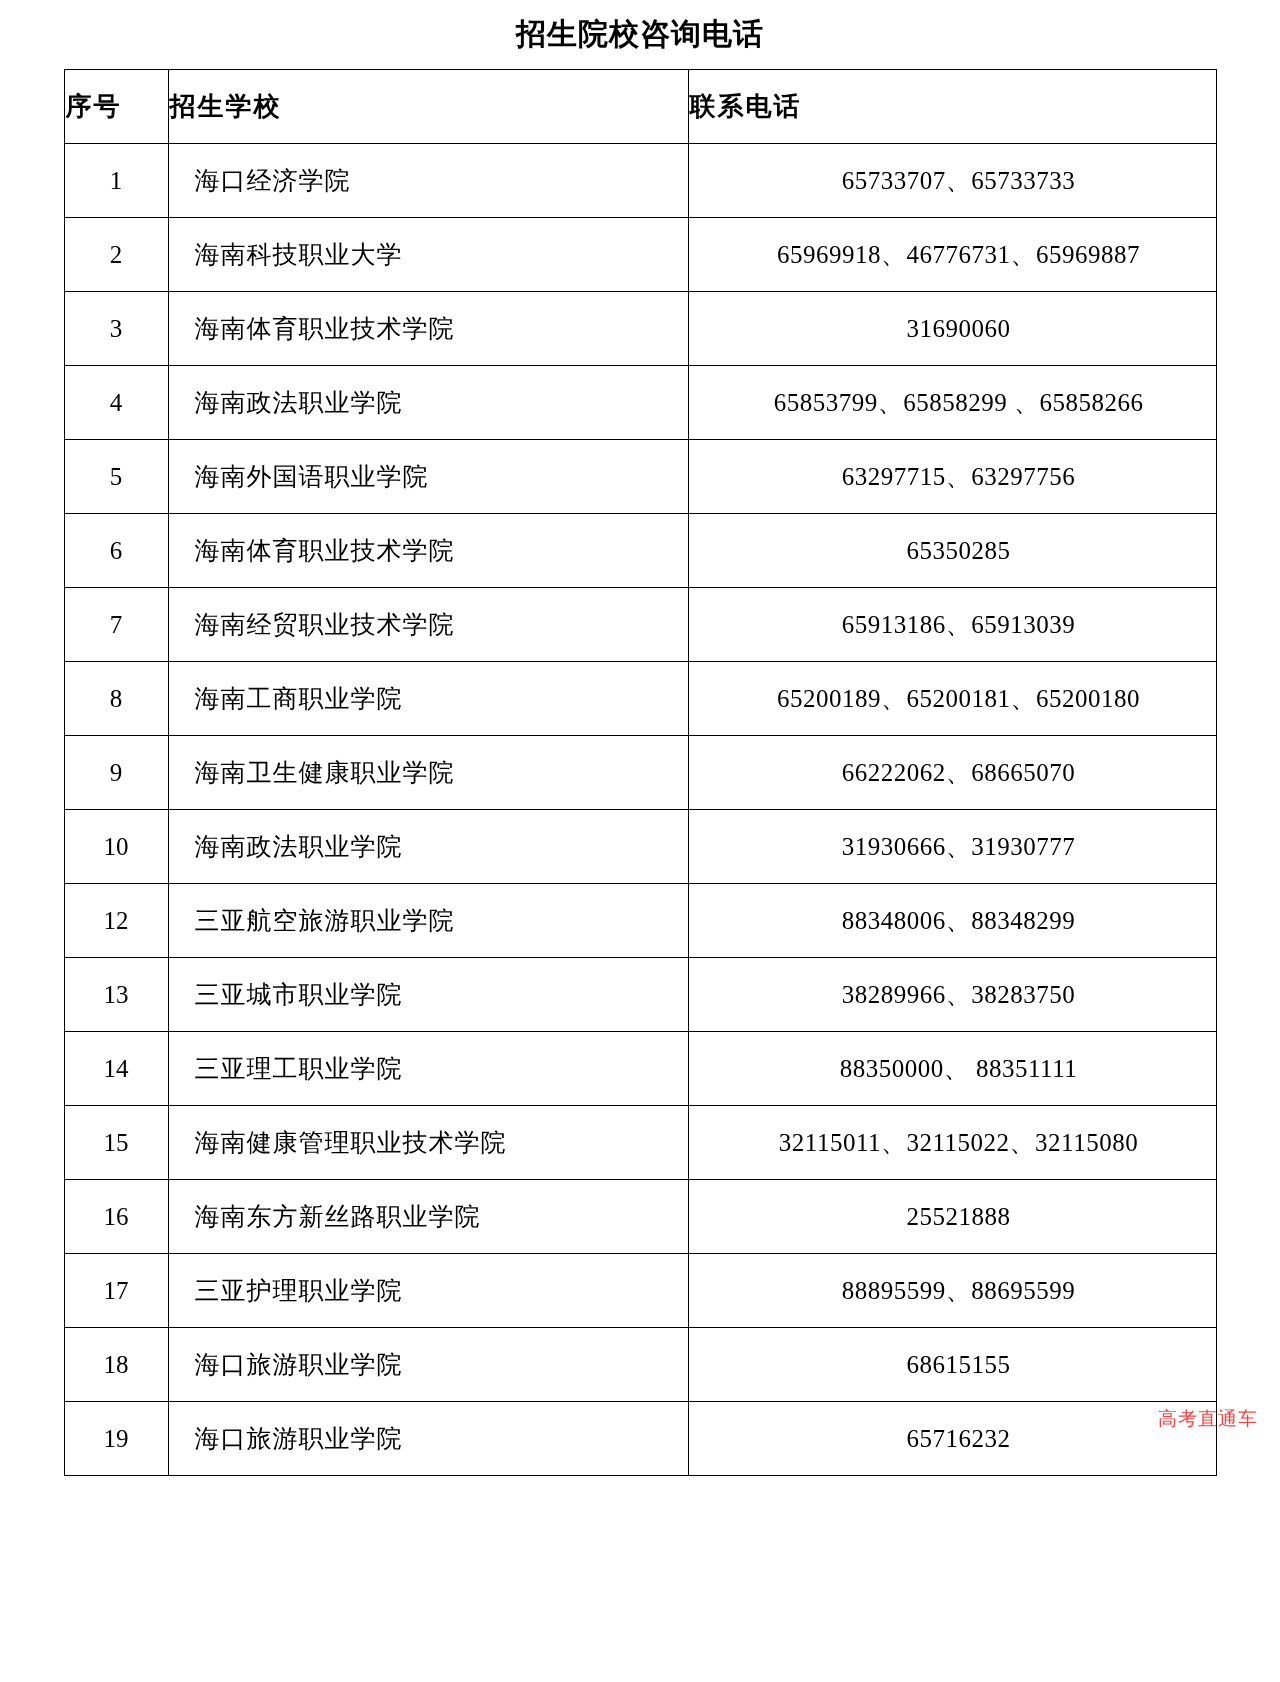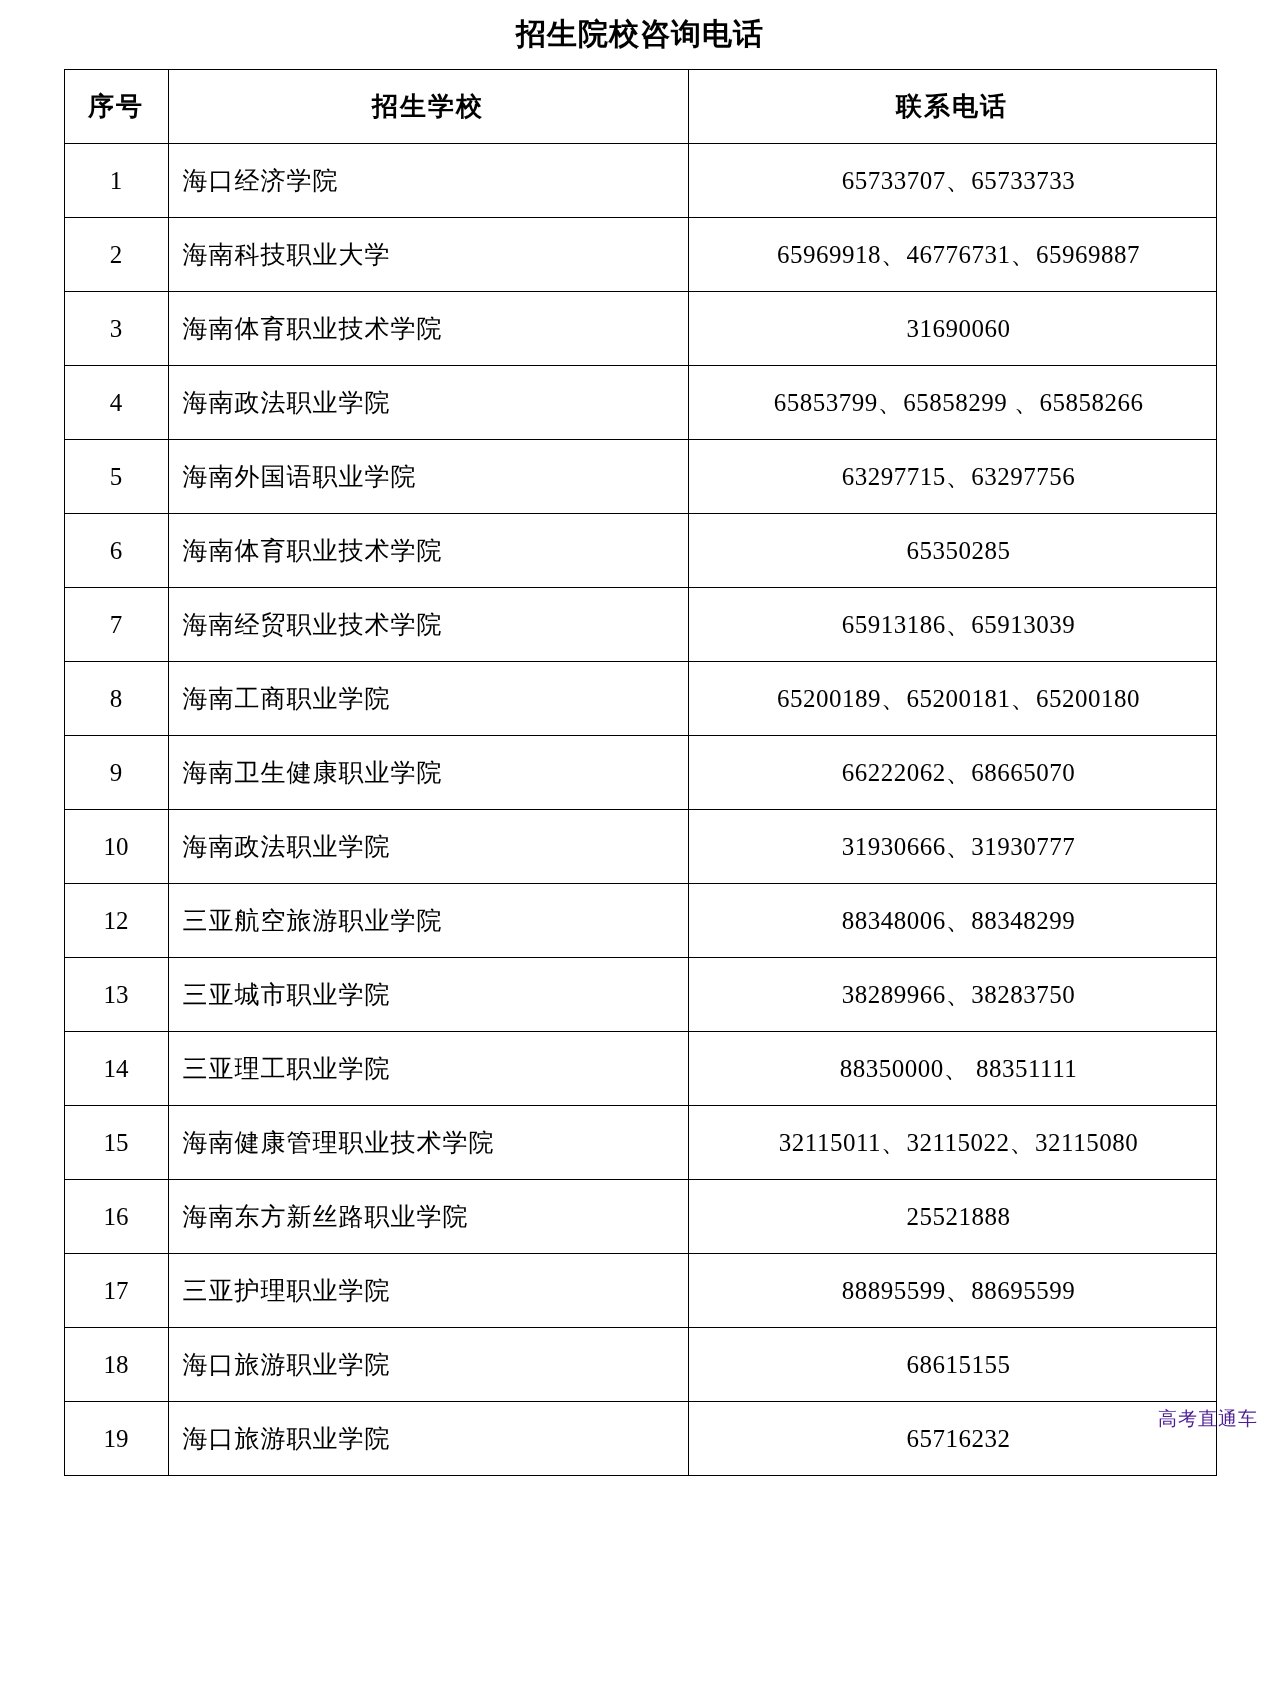--- a/index.html
+++ b/index.html
@@ -39,48 +39,48 @@
   table.phone-table td,
   table.phone-table th {
     border: 1px solid #000000;
     font-size: 25px;
     font-weight: normal;
     font-family: "Liberation Serif", "DejaVu Serif", serif;
     height: 74px;
     box-sizing: border-box;
   }
   table.phone-table th {
-    text-align: center;
+    text-align: left;
     font-weight: bold;
     font-size: 26px;
     letter-spacing: 2px;
   }
   col.c-idx { width: 104px; }
   col.c-school { width: 520px; }
   col.c-phone { width: 528px; }
 
   td.idx {
     text-align: center;
   }
   td.school {
     text-align: left;
-    padding-left: 14px;
+    padding-left: 26px;
     letter-spacing: 1px;
   }
   td.phone {
     text-align: center;
     padding-left: 14px;
     letter-spacing: 0.5px;
   }
   .watermark {
     position: absolute;
     right: 22px;
     bottom: 14px;
     font-size: 19px;
-    color: #4c1d95;
+    color: #ef4444;
     font-family: "Liberation Sans", sans-serif;
     letter-spacing: 1px;
   }
 </style>
 </head>
 <body>
 
 <div class="page">
 
   <div class="doc-title">招生院校咨询电话</div>

